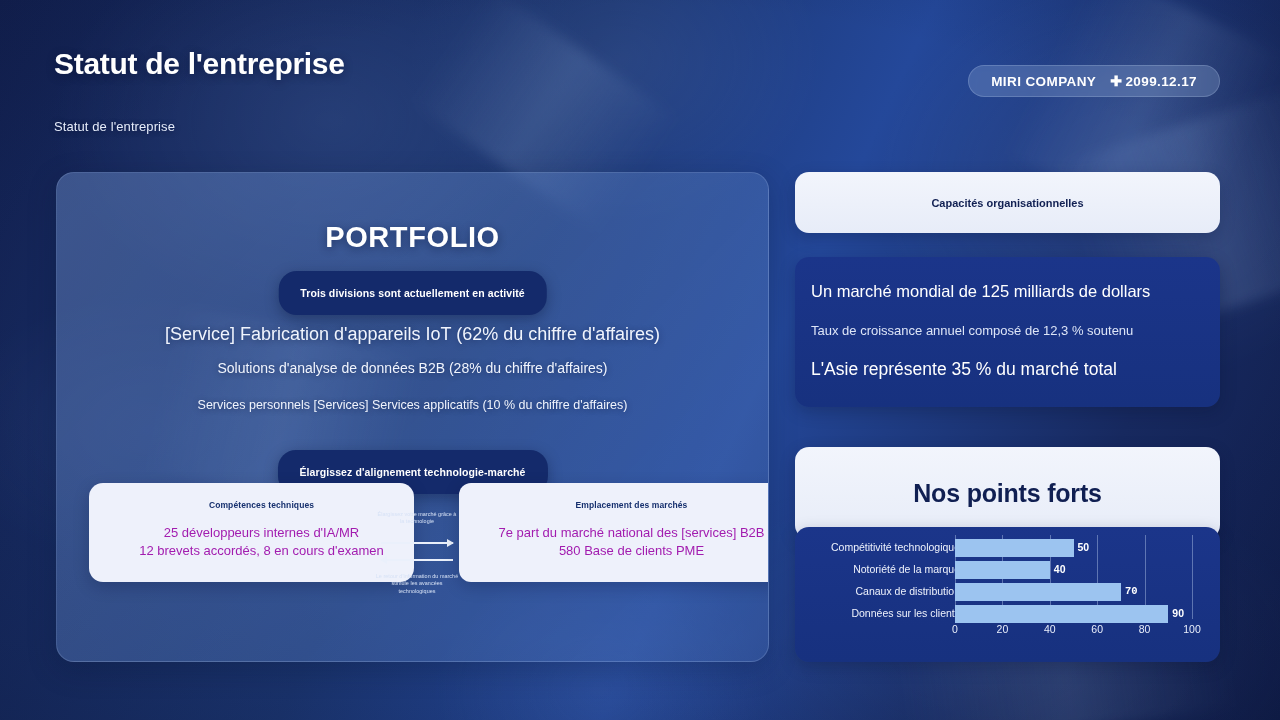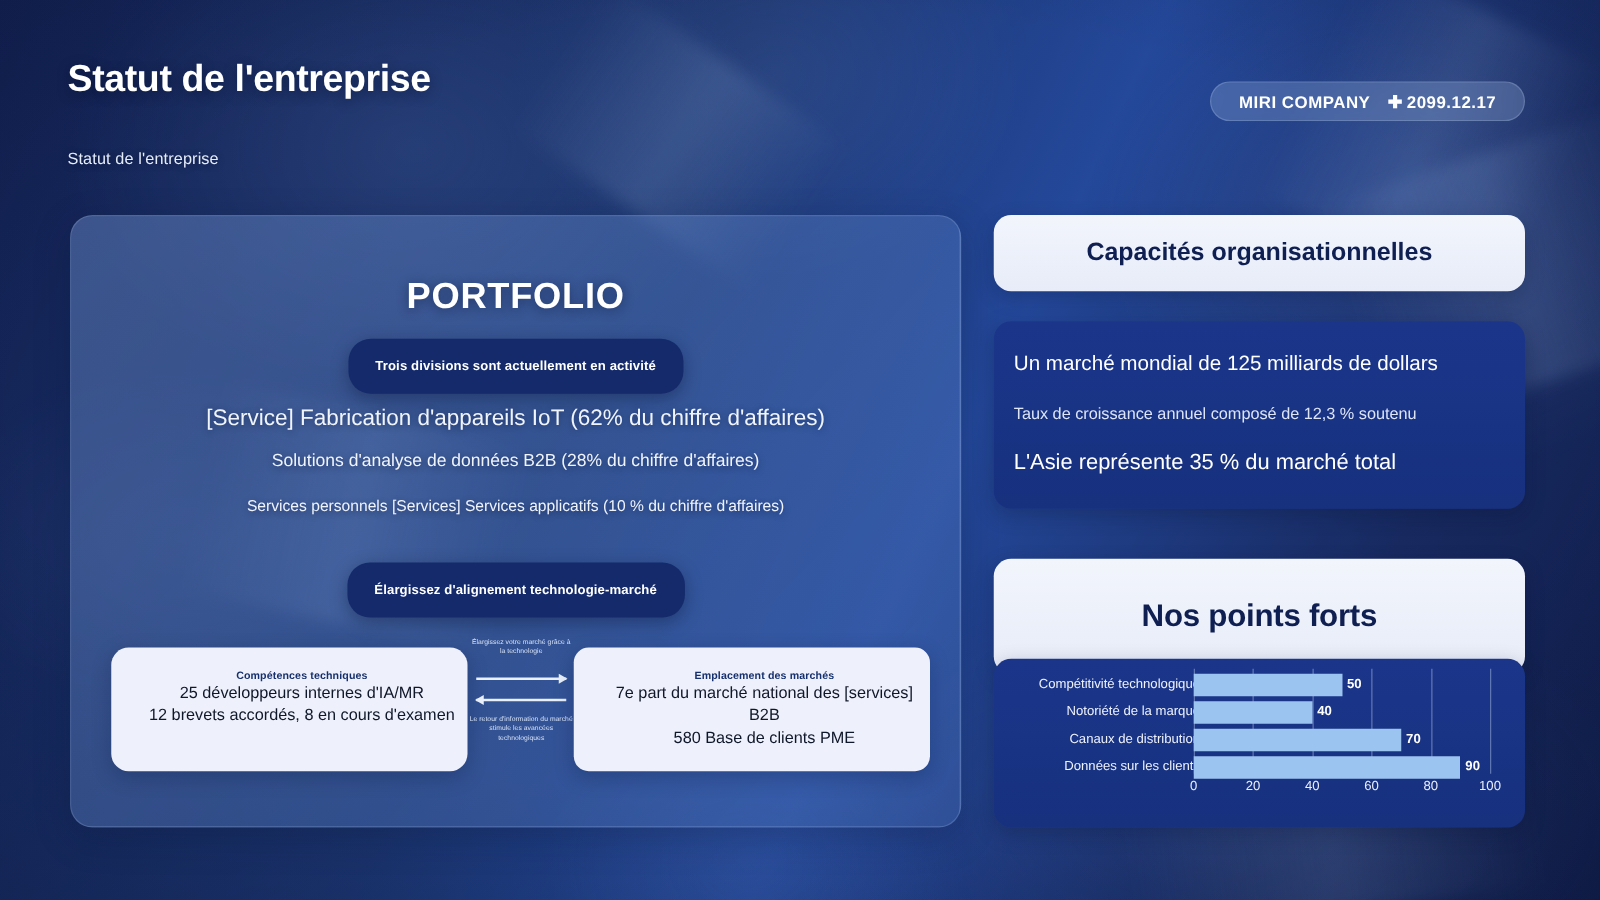--- a/index.html
+++ b/index.html
@@ -136,40 +136,41 @@
     text-shadow: 0 1px 6px rgba(6,14,44,.40);
     white-space: nowrap;
   }
   .sl-0 { top: 151px; font-size: 18px; }
   .sl-1 { top: 187px; font-size: 14px; }
   .sl-2 { top: 225px; font-size: 12.5px; }
 
   
   .info-card {
     position: absolute;
-    top: 345px;
-    width: 285px; height: 99px;
+    top: 310px;
+    width: 325px; height: 99px;
     border-radius: 14px;
     background: #eef1fb;
     box-shadow: 0 5px 16px rgba(6,14,44,.22);
     padding-top: 17px;
     padding-left: 20px;
   }
   .card-left  { left: 32px; }
   .card-right { left: 402px; border-radius: 12px; }
   .info-card .card-title {
     text-align: center;
     color: #16306e;
     font-size: 8.5px;
     font-weight: bold;
     letter-spacing: .1px;
   }
   .info-card .card-body {
-    text-align: center;
-    color: #0f172a;
+    margin-top: 14px;
+    text-align: center;
+    color: #a21caf;
     font-size: 13px;
     line-height: 1.37;
   }
 
   
   .connector {
     position: absolute;
     left: 318px; top: 338px;
     width: 84px; height: 82px;
   }
@@ -210,21 +211,21 @@
     width: 425px;
     border-radius: 14px;
     background: linear-gradient(180deg, #f2f5fc 0%, #e7ecf8 100%);
     display: flex;
     align-items: center;
     justify-content: center;
     color: #101f52;
     font-weight: bold;
     box-shadow: 0 5px 16px rgba(6,14,44,.22);
   }
-  .r-head-1 { top: 172px; height: 61px; font-size: 20px; text-align: right; }
+  .r-head-1 { top: 172px; height: 61px; font-size: 11px; text-align: right; }
   .r-head-2 { top: 447px; height: 92px; font-size: 25px; letter-spacing: -.2px; }
 
   .r-body {
     position: absolute;
     left: 795px;
     width: 425px;
     border-radius: 14px;
     background: linear-gradient(180deg, #1b358a 0%, #17317f 100%);
     box-shadow: 0 5px 16px rgba(6,14,44,.25);
     overflow: hidden;
@@ -363,21 +364,21 @@
       <div class="gridline" style="left: 349.6px;"></div>
       <div class="gridline" style="left: 397px;"></div>
       <div class="chart-cat" style="top: 14px;">Compétitivité technologique</div>
       <div class="chart-bar" style="left: 160px; top: 12px; width: 118.5px; background: rgb(156, 196, 240);"></div>
       <div class="chart-val" style="left: 278.5px; top: 14px;">50</div>
       <div class="chart-cat" style="top: 36px;">Notoriété de la marque</div>
       <div class="chart-bar" style="left: 160px; top: 34px; width: 94.8px; background: rgb(156, 196, 240);"></div>
       <div class="chart-val" style="left: 254.8px; top: 36px;">40</div>
       <div class="chart-cat" style="top: 58px;">Canaux de distribution</div>
       <div class="chart-bar" style="left: 160px; top: 56px; width: 165.9px; background: rgb(156, 196, 240);"></div>
-      <div class="chart-val" style="left: 325.9px; top: 58px;">70</div>
+      <div class="chart-val" style="left: 325.9px; top: 58px; font-family: Liberation Mono, monospace;">70</div>
       <div class="chart-cat" style="top: 80px;">Données sur les clients</div>
       <div class="chart-bar" style="left: 160px; top: 78px; width: 213.3px; background: rgb(156, 196, 240);"></div>
       <div class="chart-val" style="left: 373.3px; top: 80px;">90</div>
       <div class="axis-tick" style="left: 160px;">0</div>
       <div class="axis-tick" style="left: 207.4px;">20</div>
       <div class="axis-tick" style="left: 254.8px;">40</div>
       <div class="axis-tick" style="left: 302.2px;">60</div>
       <div class="axis-tick" style="left: 349.6px;">80</div>
       <div class="axis-tick" style="left: 397px;">100</div>
     </div>

